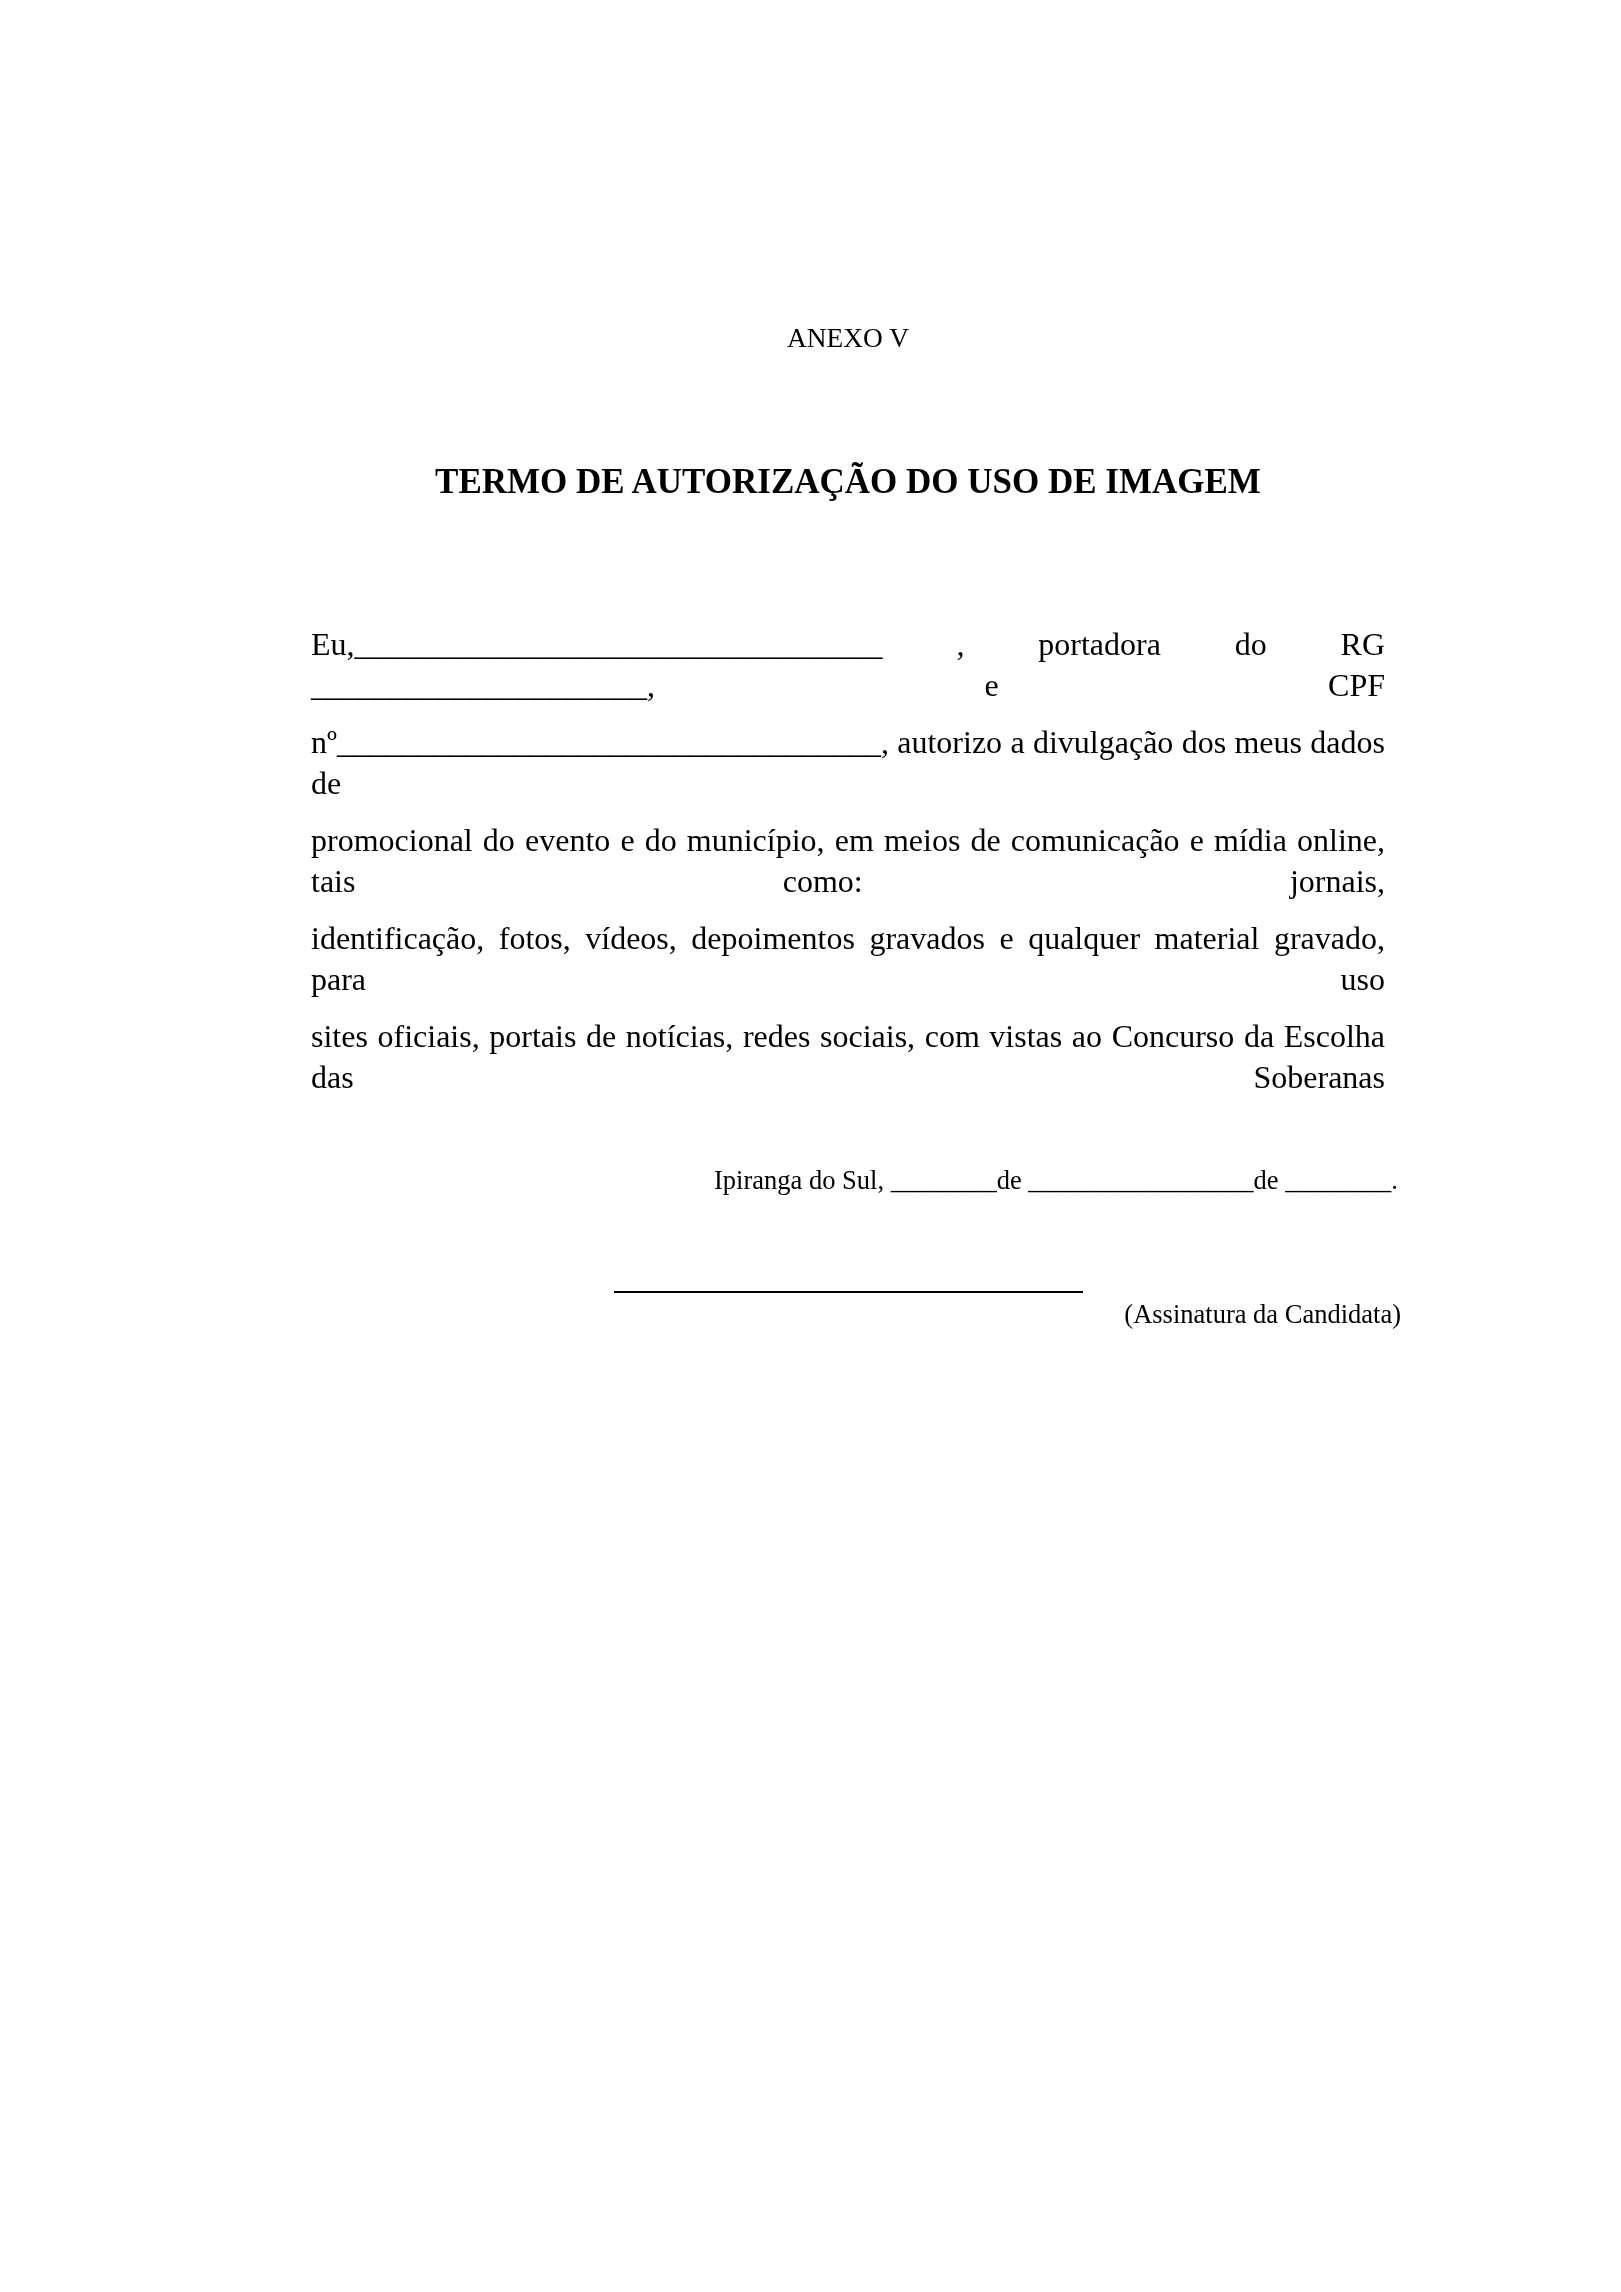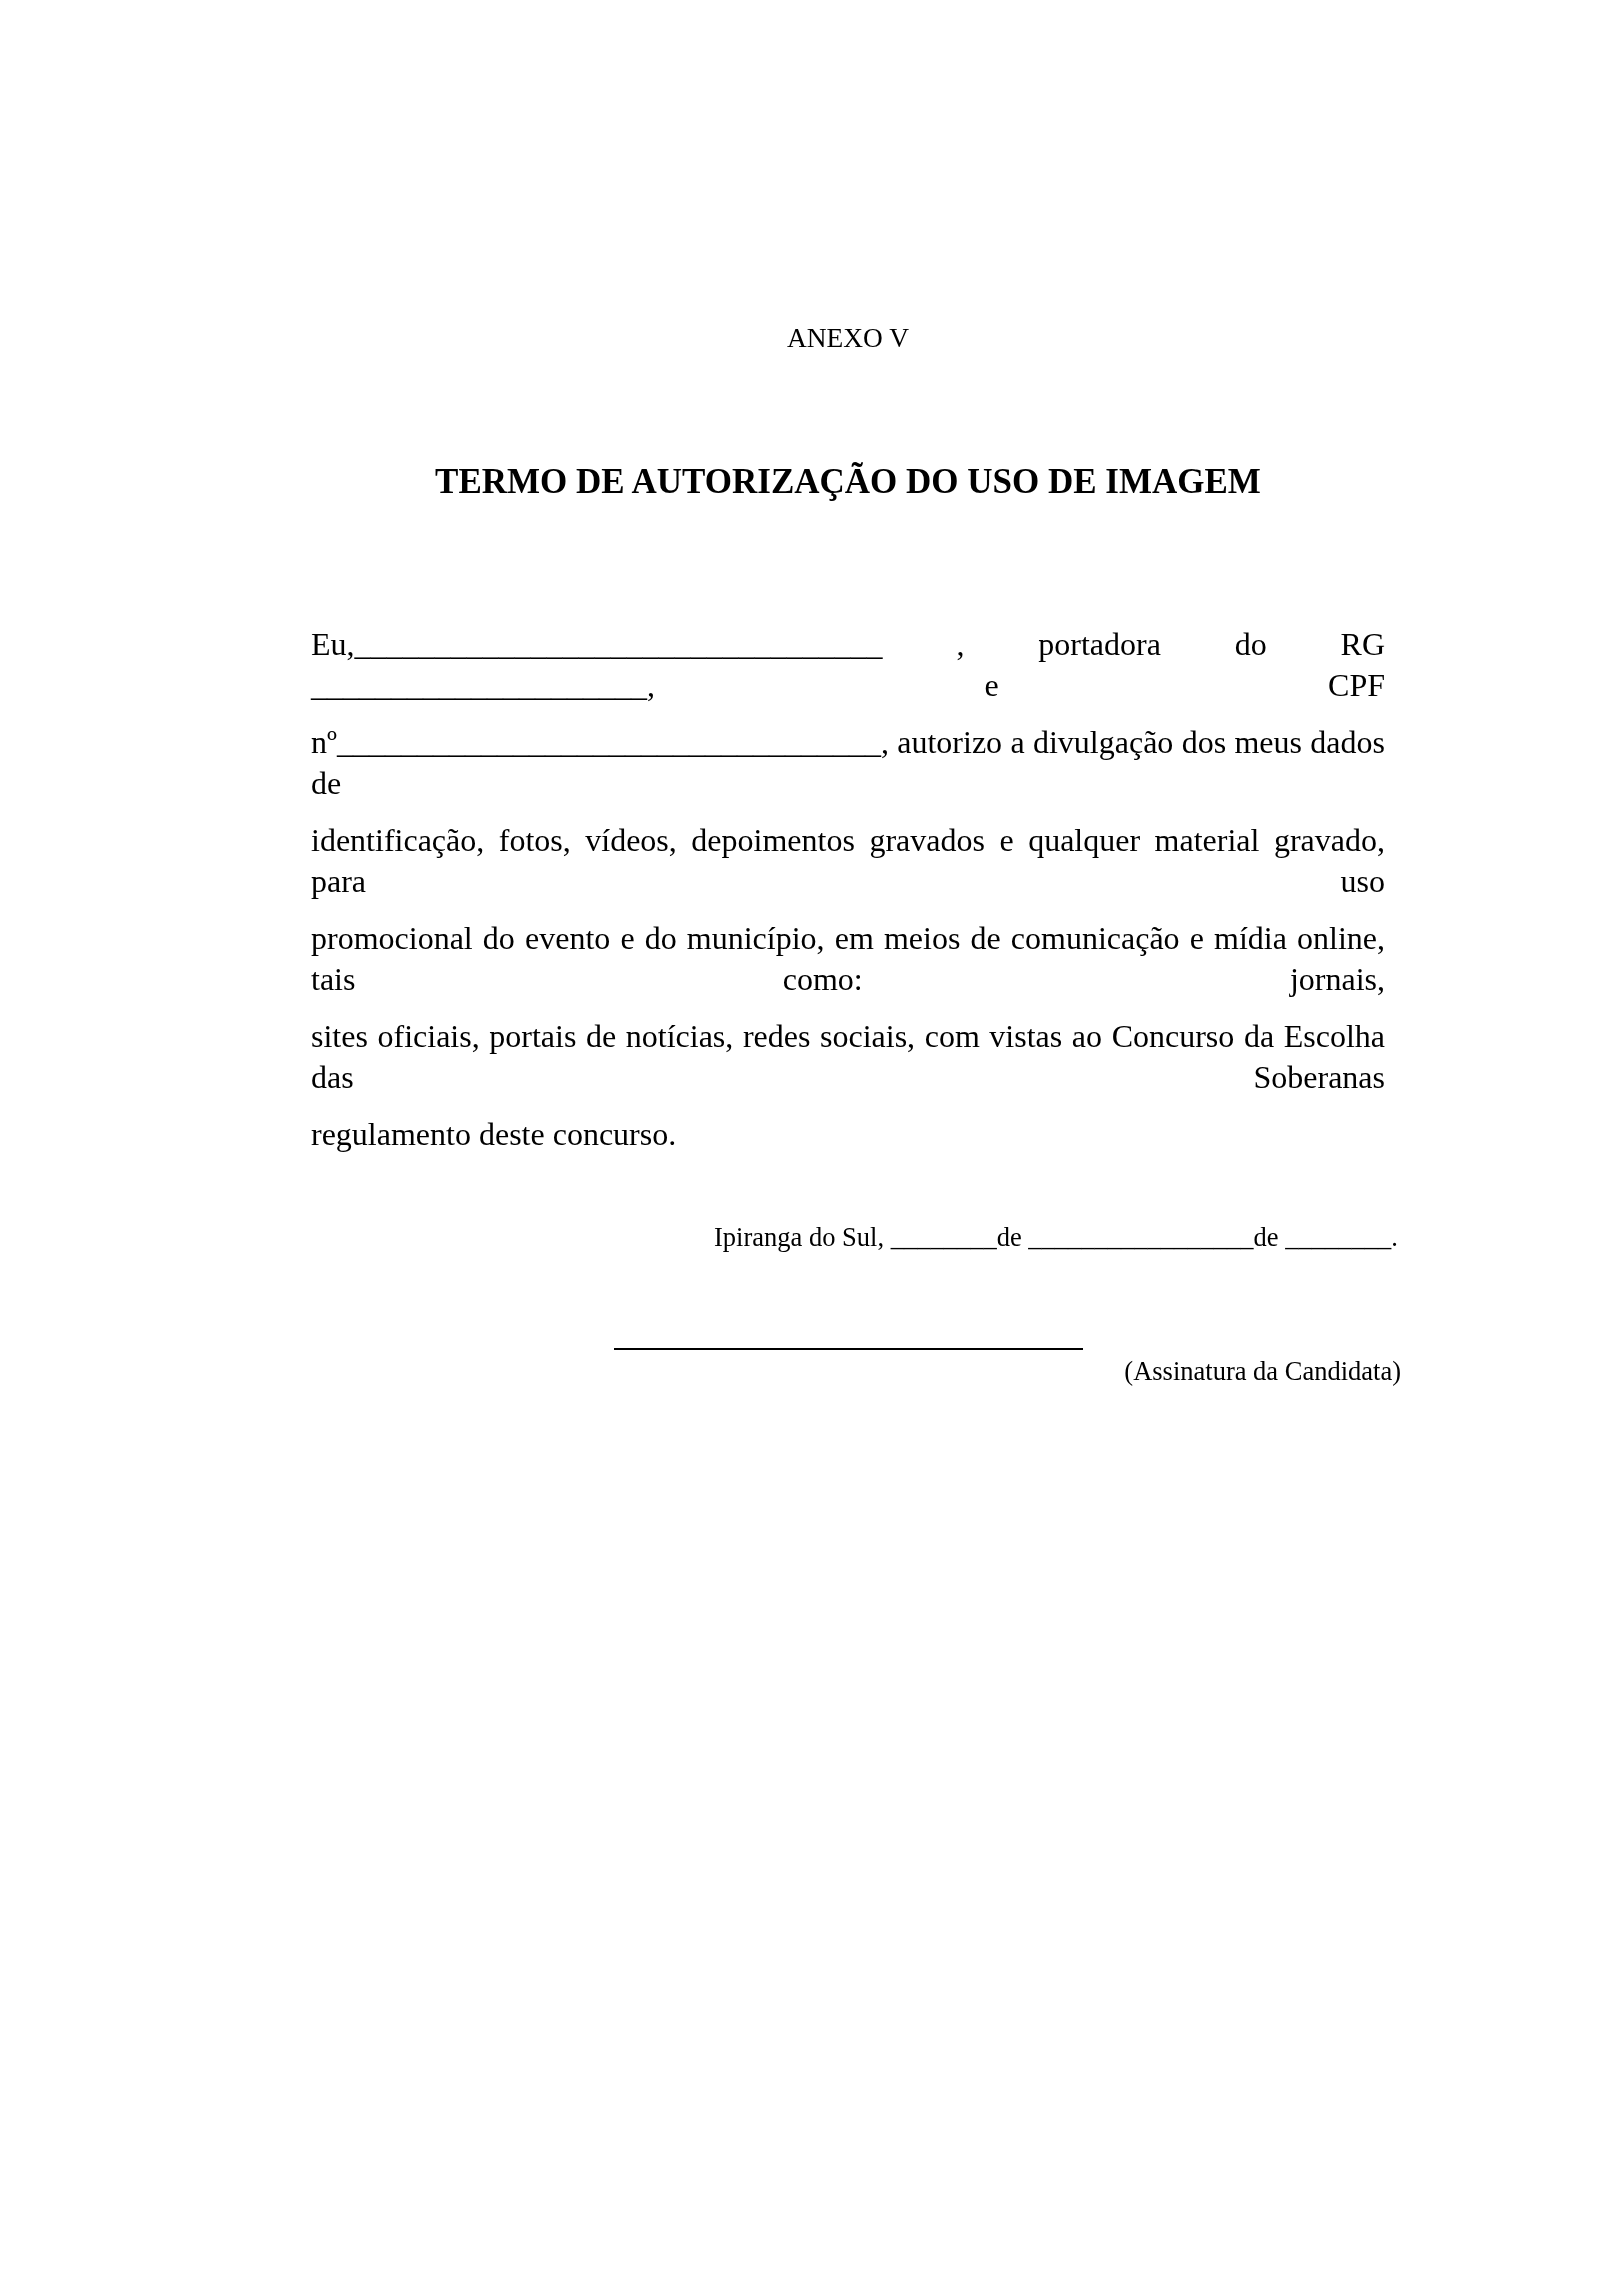--- a/index.html
+++ b/index.html
@@ -71,24 +71,23 @@
 
 <div class="page">
 
   <div class="annex-heading">ANEXO V</div>
 
   <div class="doc-title">TERMO DE AUTORIZAÇÃO DO USO DE IMAGEM</div>
 
   <div class="para">
     <div class="jline">Eu,_________________________________ , portadora do RG _____________________, e CPF</div>
     <div class="jline">nº__________________________________, autorizo a divulgação dos meus dados de</div>
+    <div class="jline">promocional do evento e do município, em meios de comunicação e mídia online, tais como: jornais,</div>
     <div class="jline">identificação, fotos, vídeos, depoimentos gravados e qualquer material gravado, para uso</div>
-    <div class="jline">promocional do evento e do município, em meios de comunicação e mídia online, tais como: jornais,</div>
     <div class="jline">sites oficiais, portais de notícias, redes sociais, com vistas ao Concurso da Escolha das Soberanas</div>
-    <div class="lastline">regulamento deste concurso.</div>
   </div>
 
   <div class="date-line">Ipiranga do Sul, ________de _________________de ________.</div>
 
   <div class="sig-rule"></div>
 
   <div class="sig-caption">(Assinatura da Candidata)</div>
 
 </div>
 

